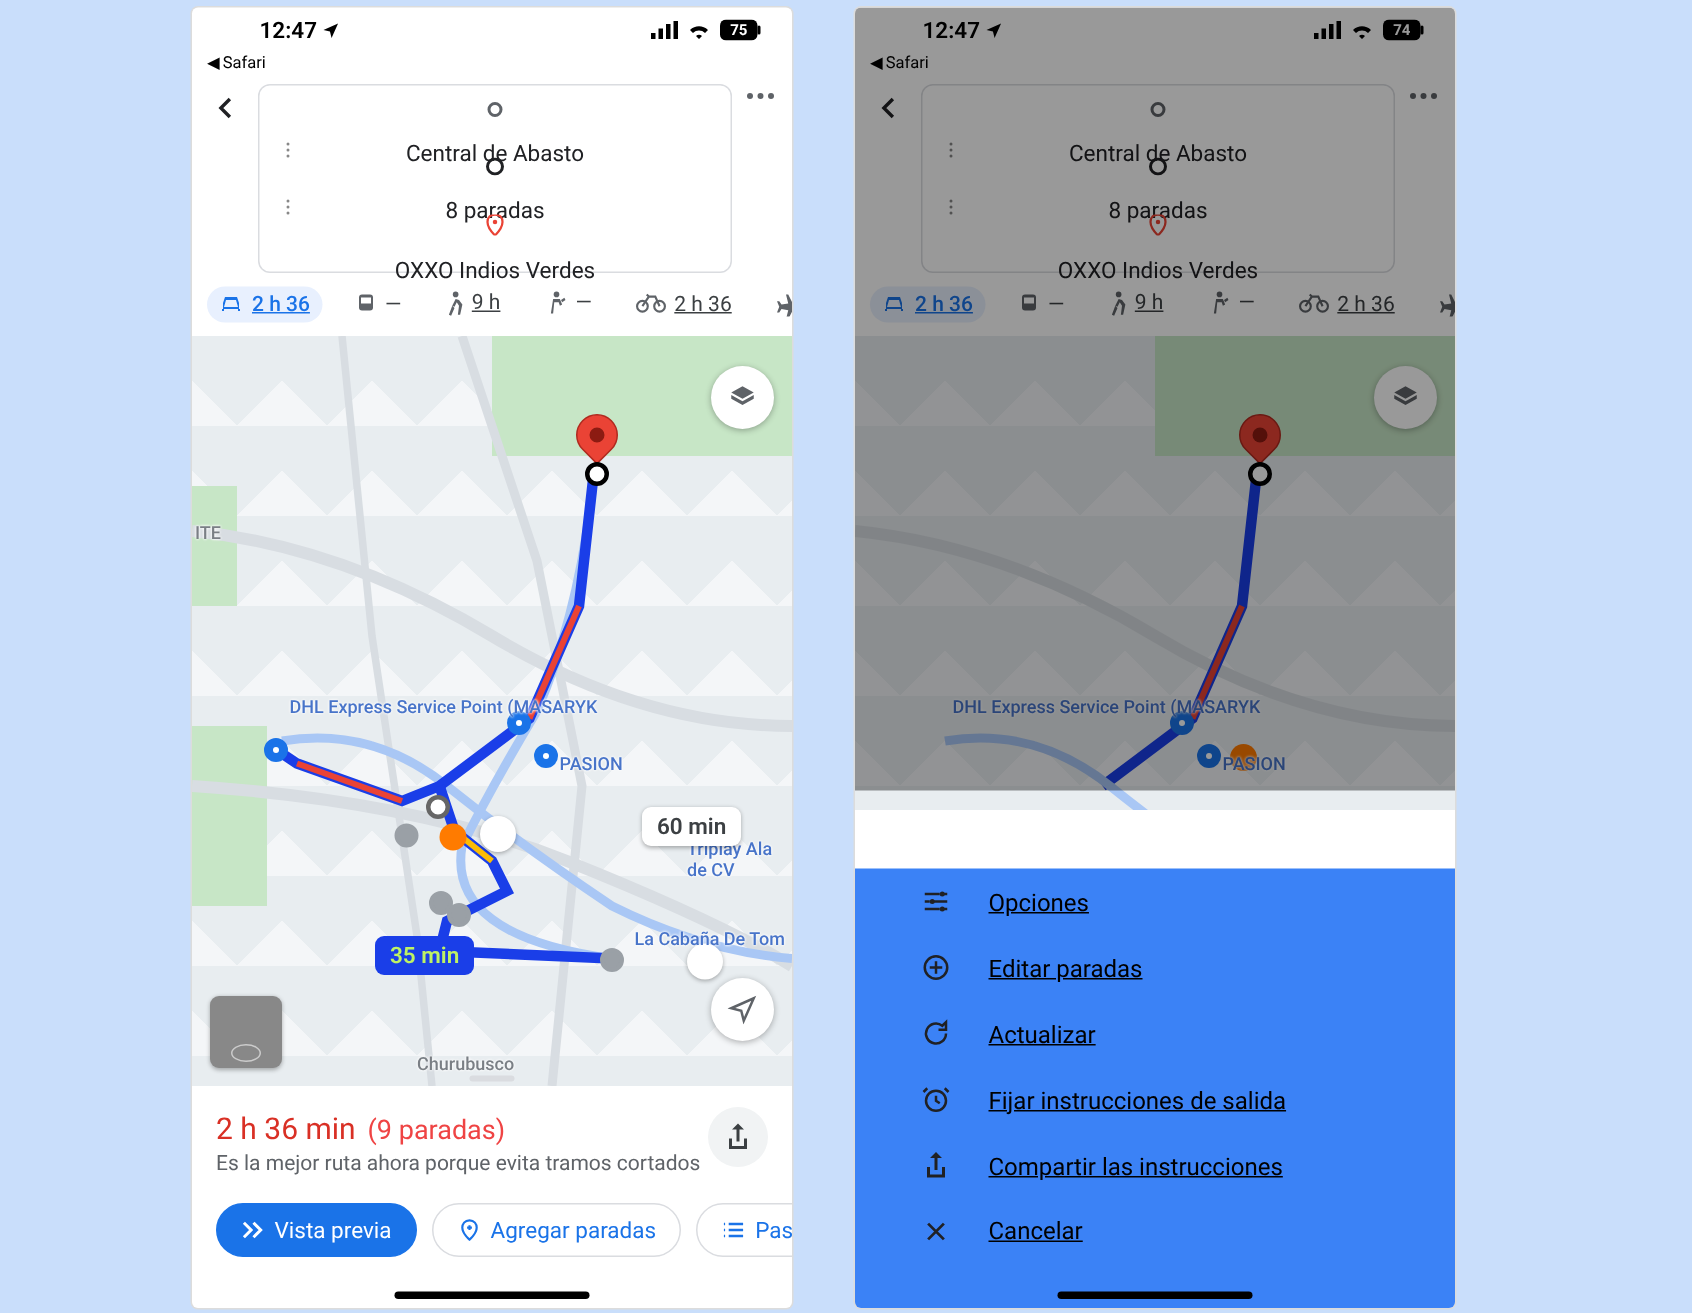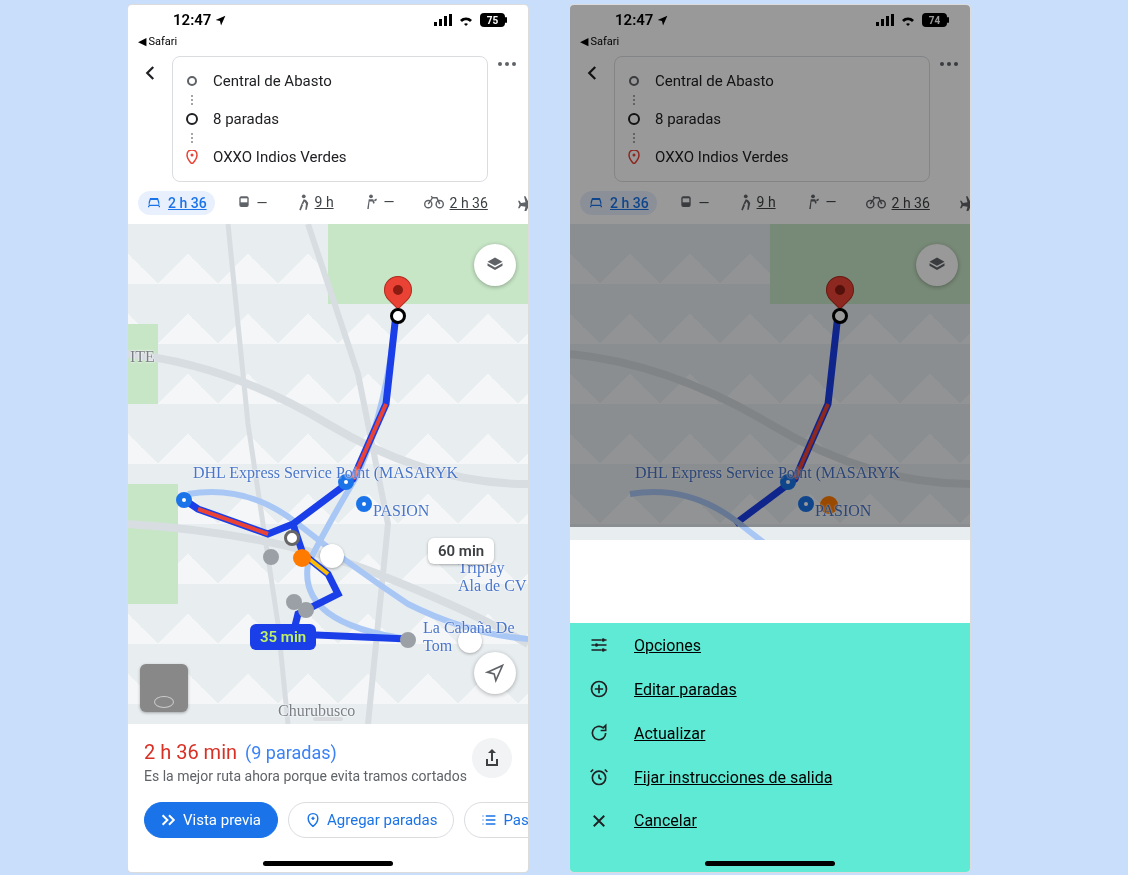--- a/index.html
+++ b/index.html
@@ -59,21 +59,21 @@
     flex-shrink:0;
   }
   .route-card {
     flex:1;
     border: 1px solid #dadce0;
     border-radius: 8px;
     padding: 10px 12px;
     font-size: 15px;
     color: #202124;
   }
-  .route-row { display:flex; align-items:center; gap:14px; height:28px;}
+  .route-row { display:flex; align-items:center; gap:14px; height:28px;flex-direction:column;}
   .route-icon { width:14px; display:flex; justify-content:center;}
   .dots-v { width:14px; display:flex; flex-direction:column; align-items:center; gap:2px;}
   .dots-v span{ width:2px;height:2px;background:#888;border-radius:50%;}
   .more-v {
     padding: 6px 2px;
     display:flex;
     gap:3px;
     flex-shrink:0;
   }
   .more-v span{width:4px;height:4px;background:#5f6368;border-radius:50%;}
@@ -113,21 +113,21 @@
   }
   .map-bg {
     position:absolute; inset:0;
     background:
       linear-gradient(45deg, #f4f6f8 25%, transparent 25%),
       linear-gradient(-45deg, #f4f6f8 25%, transparent 25%),
       #e8edf0;
     background-size: 60px 60px;
   }
   .green-block{position:absolute;background:#c7e6c6;}
-  .map-label{position:absolute;font-size:16px;color:#4874c9;font-weight:500;text-shadow:0 0 2px #fff,0 0 2px #fff;font-family:Liberation Serif, serif;}
+  .map-label{position:absolute;font-size:12px;color:#4874c9;font-weight:500;text-shadow:0 0 2px #fff,0 0 2px #fff;}
   .map-label.gray{color:#7a7f85;}
   .marker-pin{
     position:absolute;width:28px;height:28px;background:#ea4335;border-radius:50% 50% 50% 0;
     transform:rotate(-45deg);border:1px solid #b02a1f;
   }
   .marker-pin::after{content:"";position:absolute;width:10px;height:10px;background:#8c1b12;border-radius:50%;top:8px;left:8px;}
   .stop-dot{position:absolute;width:16px;height:16px;background:#fff;border:3px solid #555;border-radius:50%;}
   .stop-dot.blue{border-color:#1a73e8;background:#1a73e8;}
   .stop-dot.blue::after{content:"";position:absolute;inset:3px;background:#fff;border-radius:50%;}
   .circle-btn{
@@ -146,41 +146,41 @@
   .thumb::after{content:"";position:absolute;bottom:4px;left:14px;width:18px;height:10px;border:1px solid #ccc;border-radius:50%;}
   .map-handle{position:absolute;bottom:3px;left:50%;transform:translateX(-50%);width:30px;height:4px;background:#dadce0;border-radius:2px;}
 
   
   .sheet{
     padding:16px 0 10px 16px;
     position:relative;
   }
   .sheet-title-row{display:flex;align-items:baseline;gap:8px;}
   .sheet-title{color:#d93025;font-size:20px;font-weight:400;}
-  .sheet-sub{color:#3b82f6;font-size:18px;}
+  .sheet-sub{color:#ef4444;font-size:18px;}
   .sheet-desc{color:#5f6368;font-size:14px;margin-top:4px;}
   .share-btn{
     position:absolute;right:16px;top:14px;width:40px;height:40px;
     background:#f1f3f4;border-radius:50%;display:flex;align-items:center;justify-content:center;
   }
   .sheet-buttons{display:flex;gap:10px;margin-top:18px;align-items:center;overflow:hidden;}
   .pill{
     display:flex;align-items:center;gap:6px;padding:8px 16px;border-radius:20px;
     font-size:15px;border:1px solid #dadce0;color:#1a73e8;white-space:nowrap;
   }
   .pill.primary{background:#1a73e8;color:#fff;border-color:#1a73e8;}
 
   .home-ind{position:absolute;bottom:6px;left:50%;transform:translateX(-50%);width:130px;height:5px;background:#000;border-radius:3px;}
 
   
   .scrim{
     position:absolute;inset:0;background:rgba(0,0,0,.4);
   }
   .menu-sheet{
-    position:absolute;left:0;right:0;bottom:0;background:#5eead4;padding-bottom:30px;
+    position:absolute;left:0;right:0;bottom:0;background:#3b82f6;padding-bottom:30px;padding-left:25px;
   }
   .menu-item{
     display:flex;align-items:center;gap:24px;padding:12px 18px;font-size:16px;
   }
   .menu-item .mi-icon{width:22px;display:flex;justify-content:center;color:#202124;}
   .menu-item .mi-label{text-decoration:underline;}
 
   
   .phone.right .map{height:316px;}
 
@@ -589,20 +589,28 @@
       <span class="mi-icon">
           <svg width="20" height="20" viewBox="0 0 24 24">
             <circle cx="12" cy="13" r="8" fill="none" stroke="#202124" stroke-width="2"></circle>
             <path d="M12 9v4l3 2M5 3L2 6M19 3l3 3" stroke="#202124" stroke-width="2" fill="none"></path>
           </svg>
         </span>
       <span class="mi-label">Fijar instrucciones de salida</span>
     </div>
     <div class="menu-item">
       <span class="mi-icon">
+          <svg width="18" height="20" viewBox="0 0 18 20">
+            <path d="M9 1l-4 4h3v8h2V5h3L9 1zM3 11v7h12v-7h-2v5H5v-5H3z" fill="#202124"></path>
+          </svg>
+        </span>
+      <span class="mi-label">Compartir las instrucciones</span>
+    </div>
+    <div class="menu-item">
+      <span class="mi-icon">
           <svg width="18" height="18" viewBox="0 0 24 24">
             <path d="M5 5l14 14M19 5L5 19" stroke="#202124" stroke-width="2.5"></path>
           </svg>
         </span>
       <span class="mi-label">Cancelar</span>
     </div>
   </div>
 
   <div class="home-ind"></div>
 </div>

